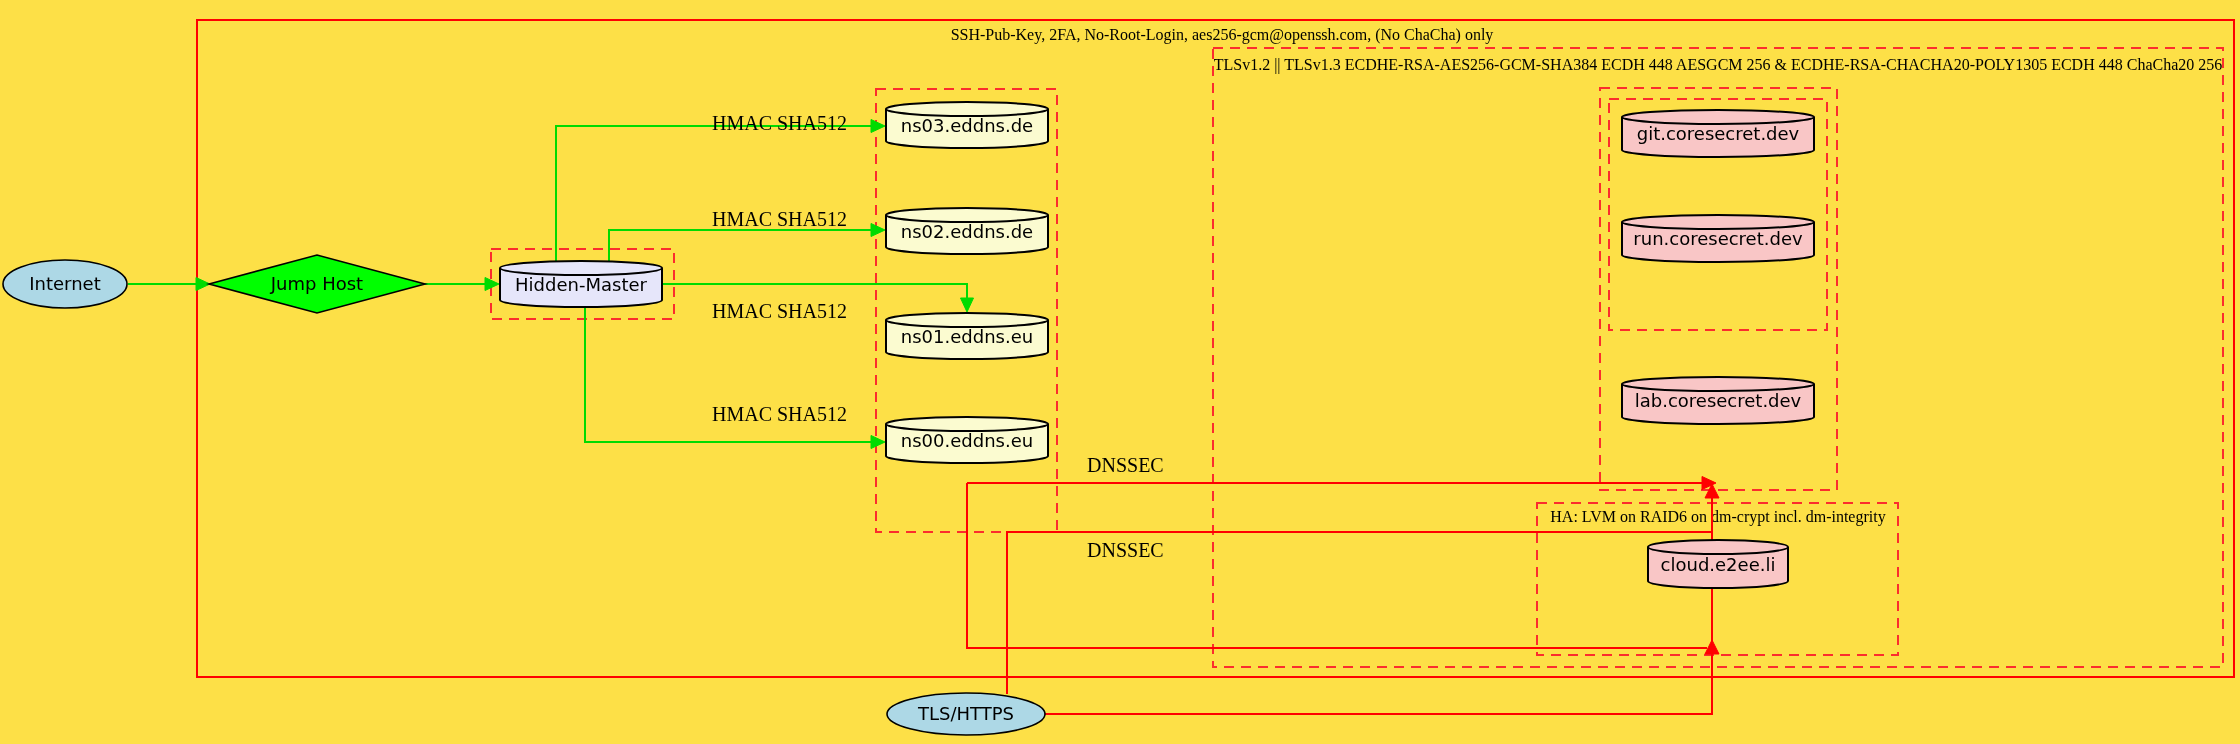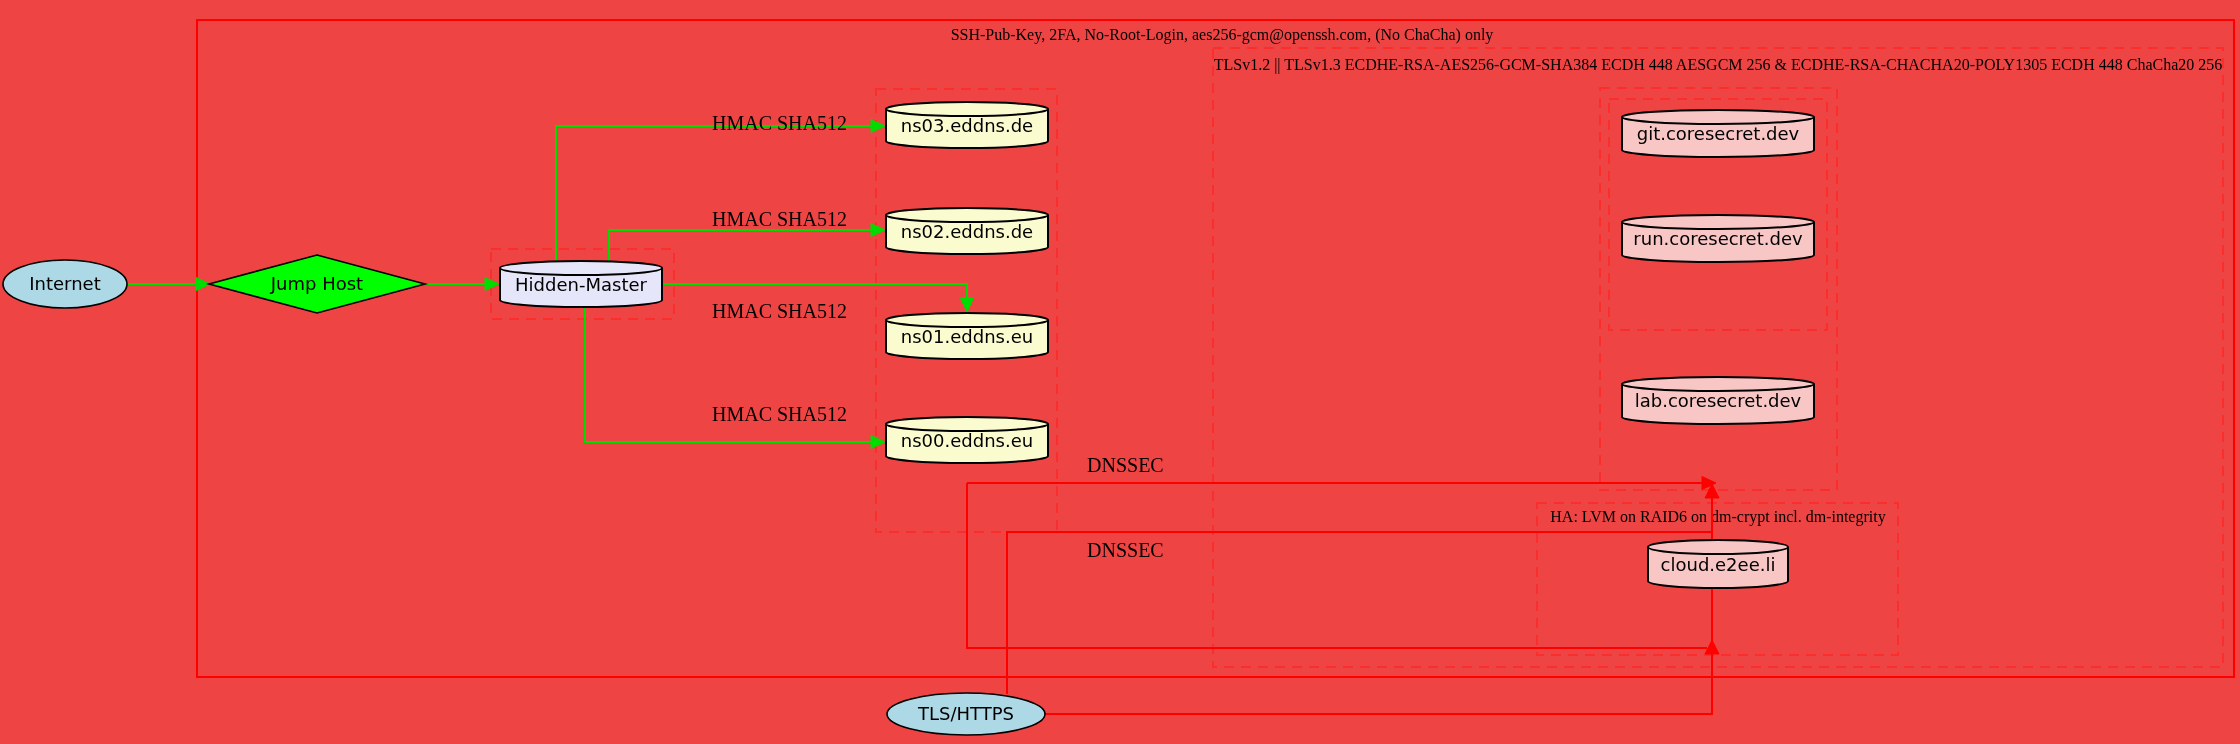--- a/index.html
+++ b/index.html
@@ -1,16 +1,16 @@
 <!DOCTYPE html>
 <html><head>
 <meta charset="utf-8">
 <style>
   html,body{margin:0;padding:0;background:#ffffff;}
-  #stage{position:relative;width:2240px;height:744px;background:#ef4444;overflow:hidden;}
+  #stage{position:relative;width:2240px;height:744px;background:#fde047;overflow:hidden;}
   svg{display:block;}
   .nodelabel{font:18px "DejaVu Sans", sans-serif;fill:#000;}
   .edgelabel{font:20px "Liberation Serif", serif;fill:#000;}
   .clusterlabel{font:16px "Liberation Serif", serif;fill:#000;}
 </style>
 </head>
 <body>
 
 <div id="stage">
   <svg id="diagram-svg" width="2240" height="744" viewBox="0 0 2240 744" xmlns="http://www.w3.org/2000/svg">

